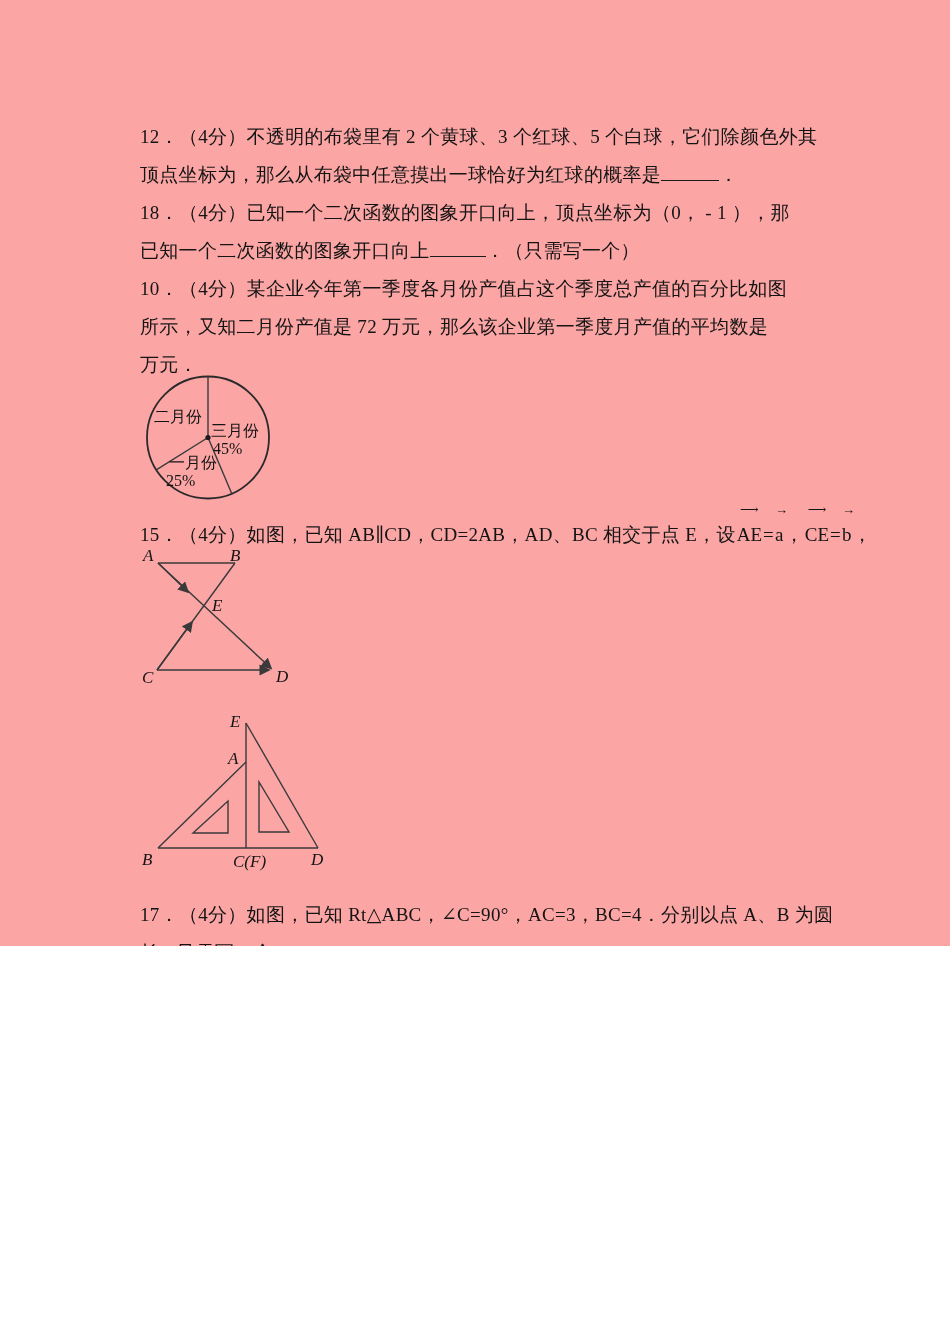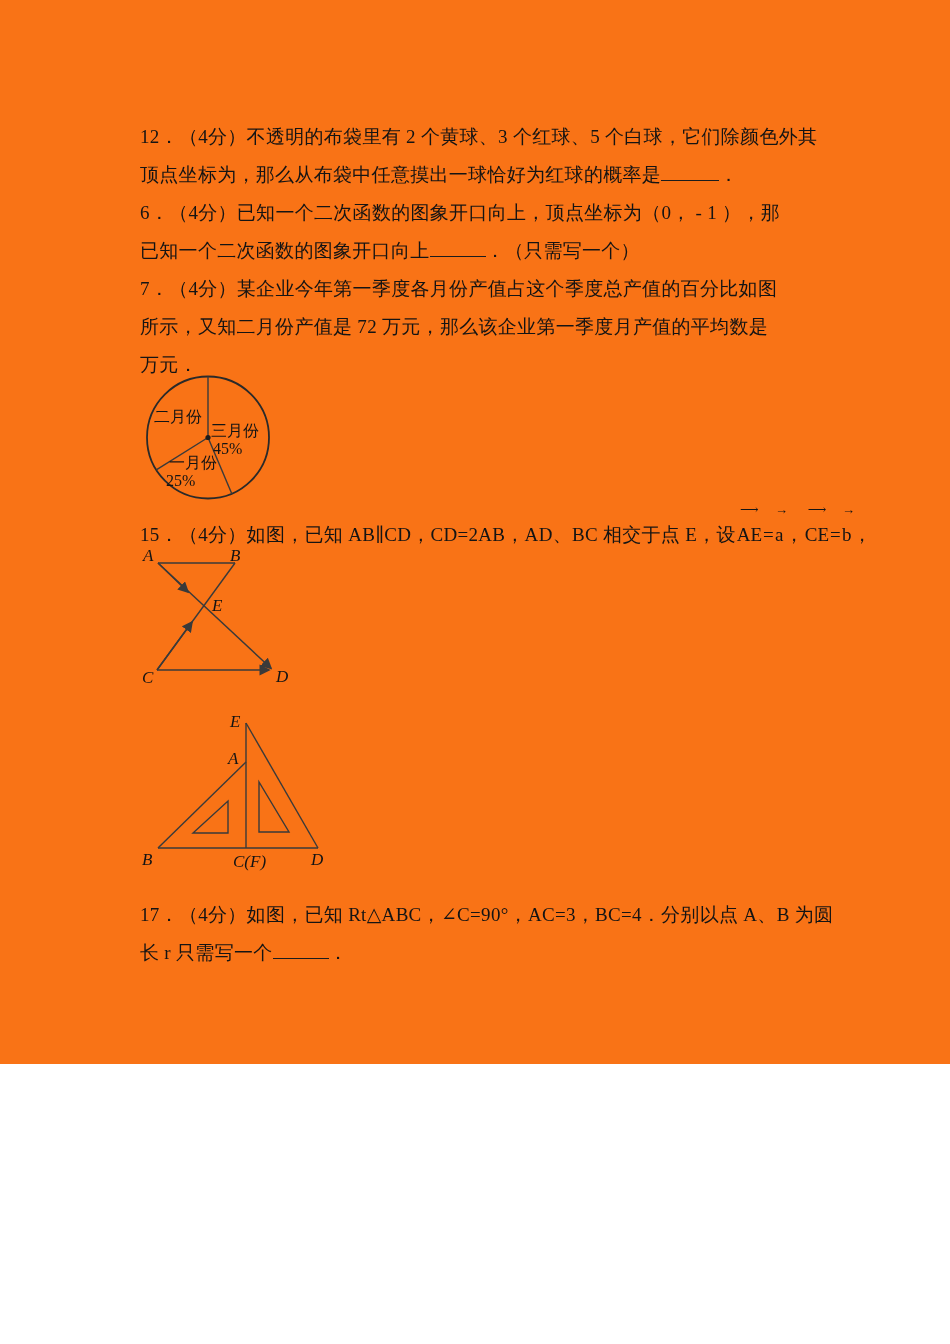--- a/index.html
+++ b/index.html
@@ -1,17 +1,17 @@
 <!DOCTYPE html>
 <html><head>
 <meta charset="utf-8">
 <style>
   html,body { margin:0; padding:0; background:#ffffff; }
   .page {
-    position:relative; width:950px; height:1064px; background:#f97316;
+    position:relative; width:950px; height:946px; background:#fca5a5;
     font-family:"Liberation Serif","DejaVu Serif",serif; color:#141414;
     overflow:hidden;
   }
   .content { padding:118px 130px 0 140px; }
   .question { font-size:19px; line-height:38px; }
   .tline { white-space:pre; letter-spacing:0.3px; }
   .tline span { white-space:pre; }
   .blank {
     display:inline-block; width:58px; height:14px;
     border-bottom:1.4px solid #1c1c1c; vertical-align:baseline;
@@ -43,26 +43,26 @@
 
 <div class="page">
   <div class="content">
 
     <div class="question">
         <div class="tline"><span>12．（4分）不透明的布袋里有 2 个黄球、3 个红球、5 个白球，它们除颜色外其</span></div>
         <div class="tline"><span>顶点坐标为，那么从布袋中任意摸出一球恰好为红球的概率是</span><span class="blank" style="width: 58px;"></span><span>．</span></div>
       </div>
 
     <div class="question">
-        <div class="tline"><span>6．（4分）已知一个二次函数的图象开口向上，顶点坐标为（0， - 1 ），那</span></div>
+        <div class="tline"><span>18．（4分）已知一个二次函数的图象开口向上，顶点坐标为（0， - 1 ），那</span></div>
         <div class="tline"><span>已知一个二次函数的图象开口向上</span><span class="blank" style="width: 56px;"></span><span>．（只需写一个）</span></div>
       </div>
 
     <div class="question">
-        <div class="tline"><span>7．（4分）某企业今年第一季度各月份产值占这个季度总产值的百分比如图</span></div>
+        <div class="tline"><span>10．（4分）某企业今年第一季度各月份产值占这个季度总产值的百分比如图</span></div>
         <div class="tline"><span>所示，又知二月份产值是 72 万元，那么该企业第一季度月产值的平均数是</span></div>
         <div class="tline"><span>万元．</span></div>
       </div>
 
     <div class="fig fig-pie">
       <svg width="170" height="132" viewBox="0 0 170 132">
         <circle class="stroke-bold" cx="66" cy="63.5" r="61"></circle>
         <line class="stroke" x1="66" y1="63.5" x2="66" y2="2.5"></line>
         <line class="stroke" x1="66" y1="63.5" x2="89.8" y2="119.7"></line>
         <line class="stroke" x1="66" y1="63.5" x2="14.3" y2="95.8"></line>

